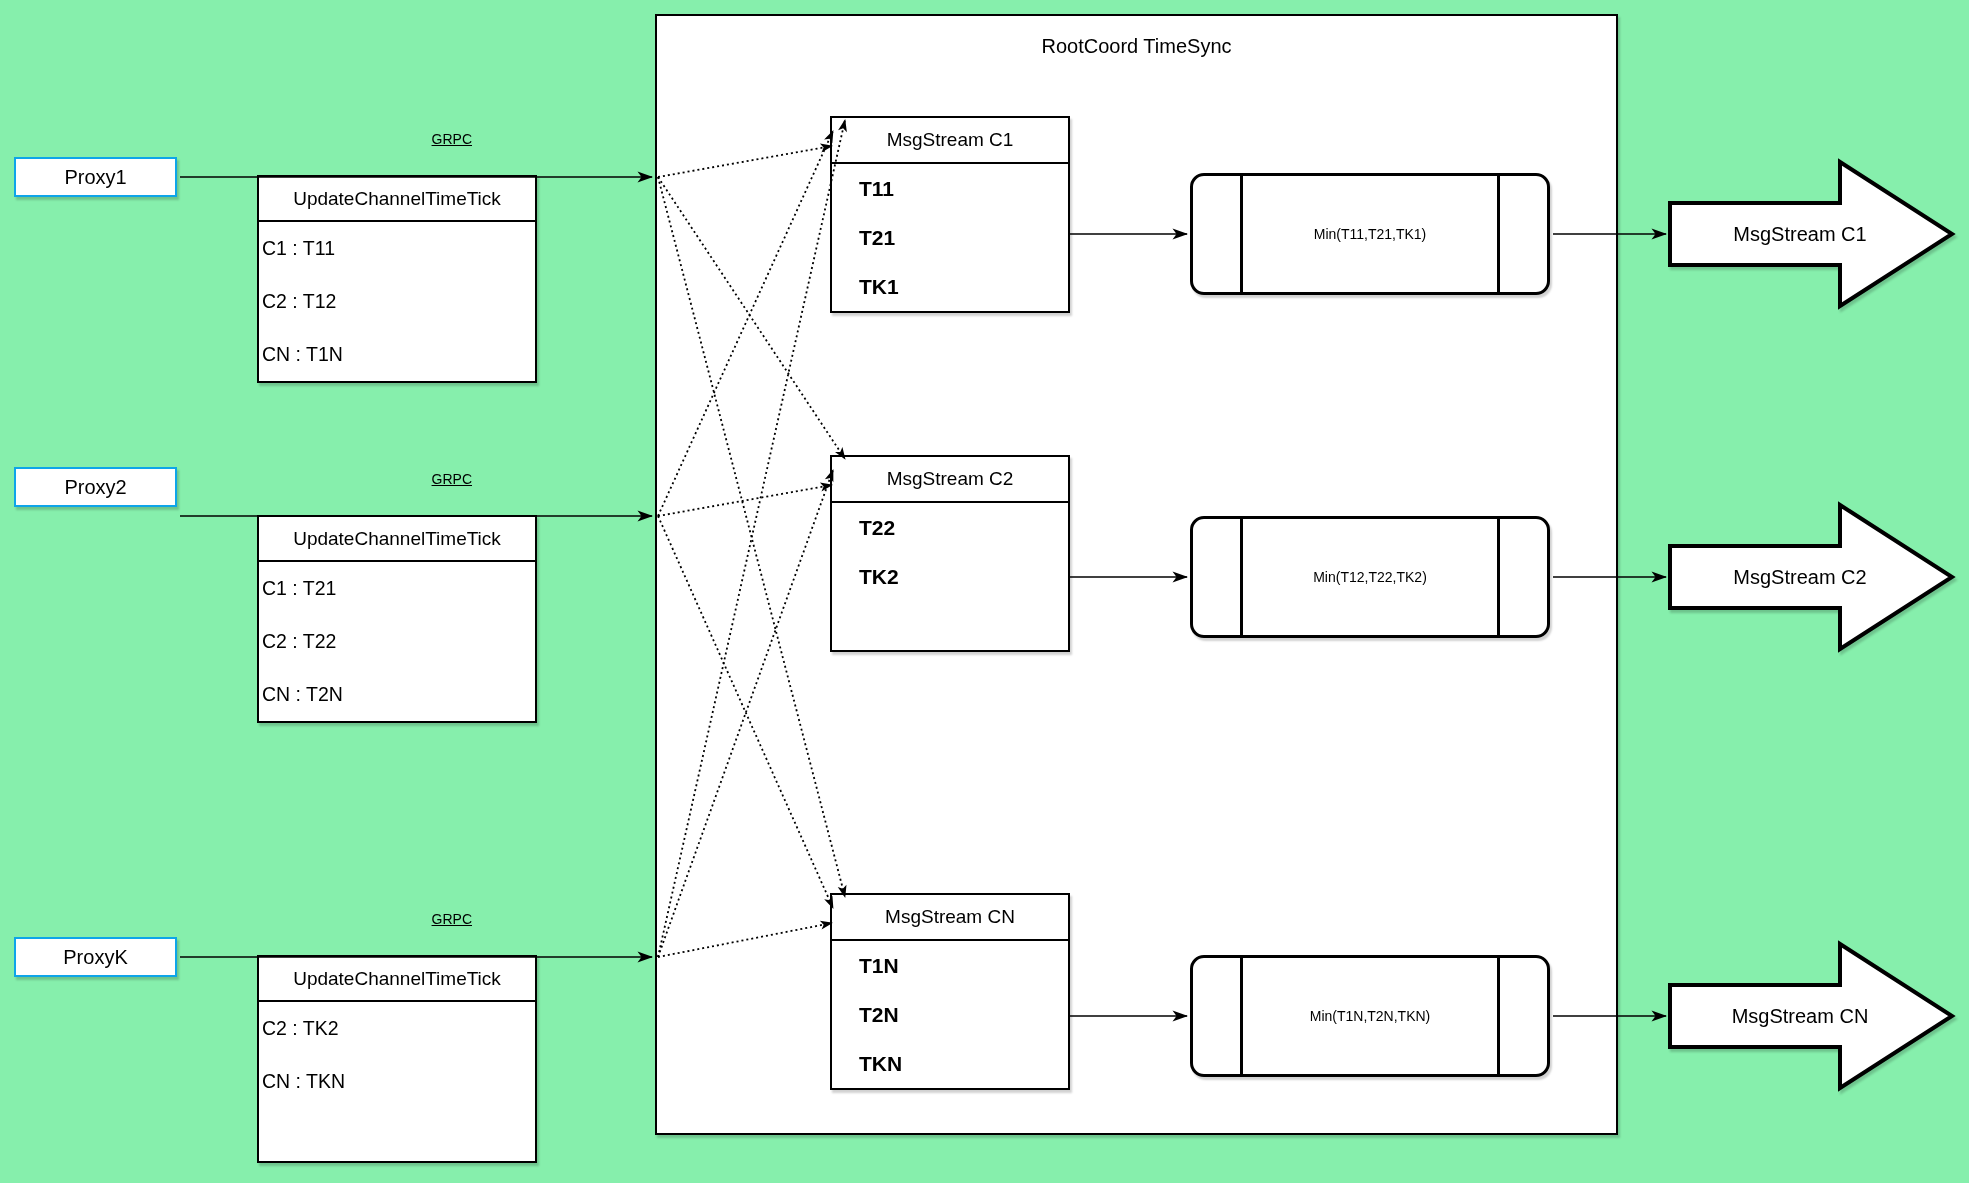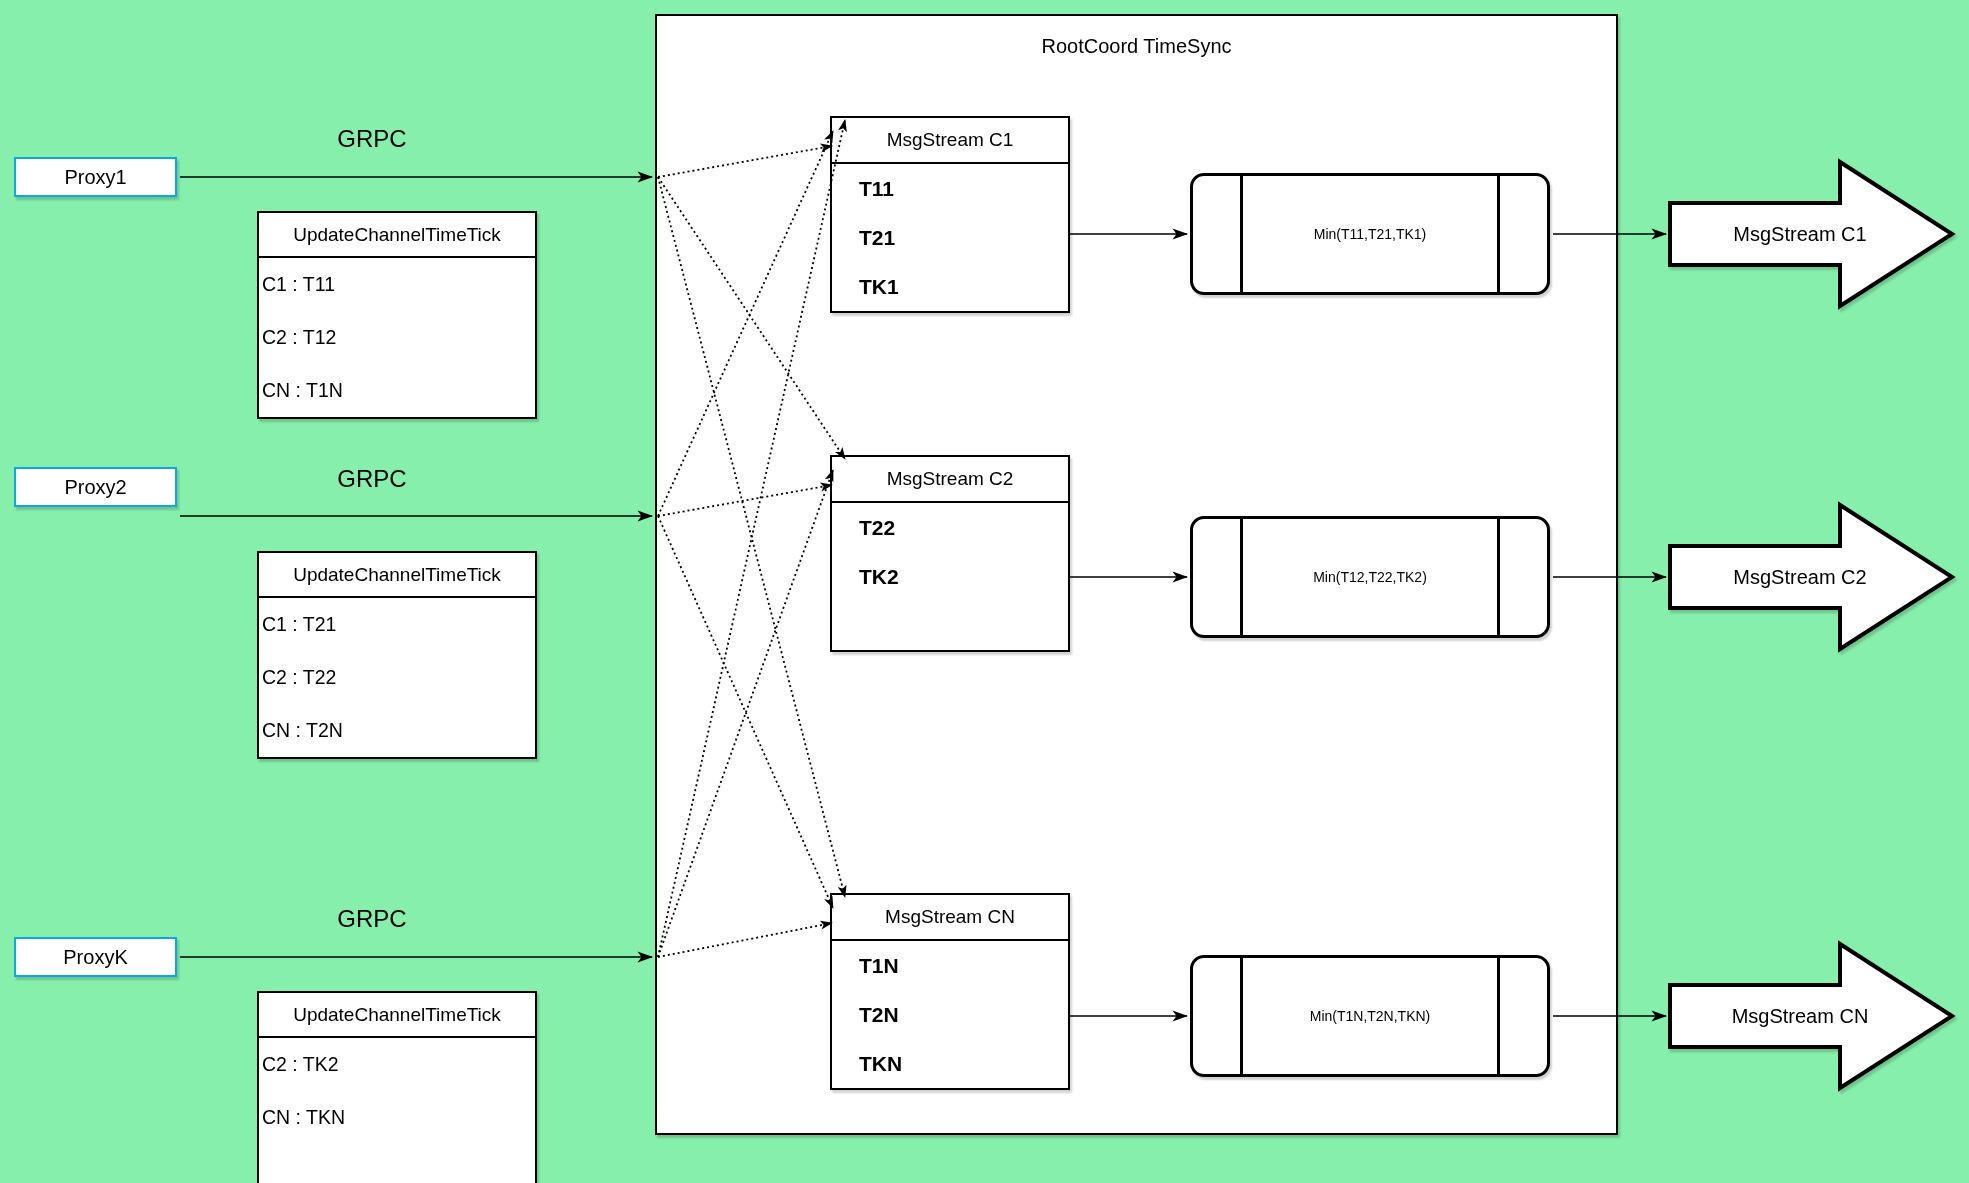--- a/index.html
+++ b/index.html
@@ -10,27 +10,27 @@
   .abs{position:absolute;}
   .shadow{box-shadow:2px 3px 2px rgba(0,0,0,0.18);}
   .rootcoord{
     left:655px;top:14px;width:963px;height:1121px;
     border:2px solid #000;background:#fff;box-sizing:border-box;
   }
   .rootcoord-title{
     left:655px;top:33px;width:963px;height:26px;text-align:center;
     font-size:20px;line-height:26px;
   }
-  .grpc-label{left:272px;width:200px;height:24px;text-align:center;font-size:24px;line-height:24px;}
+  .grpc-label{left:272px;width:200px;height:24px;text-align:right;font-size:14px;line-height:24px;text-decoration:underline;}
   .proxy{
     left:14px;width:163px;height:40px;border:2px solid #0ea5e9;background:#fff;box-sizing:border-box;
     display:flex;align-items:center;justify-content:center;font-size:20px;
   }
   .uctt{
-    left:257px;width:280px;height:208px;border:2px solid #000;background:#fff;box-sizing:border-box;margin-top:36px;
+    left:257px;width:280px;height:208px;border:2px solid #000;background:#fff;box-sizing:border-box;
   }
   .uctt-hdr{
     height:43px;border-bottom:2px solid #000;display:flex;align-items:center;justify-content:center;
     font-size:19px;
   }
   .uctt-row{height:53px;display:flex;align-items:center;padding-left:3px;font-size:19.5px;}
   .ms{
     left:830px;width:240px;height:197px;border:2px solid #000;background:#fff;box-sizing:border-box;
   }
   .ms-hdr{

